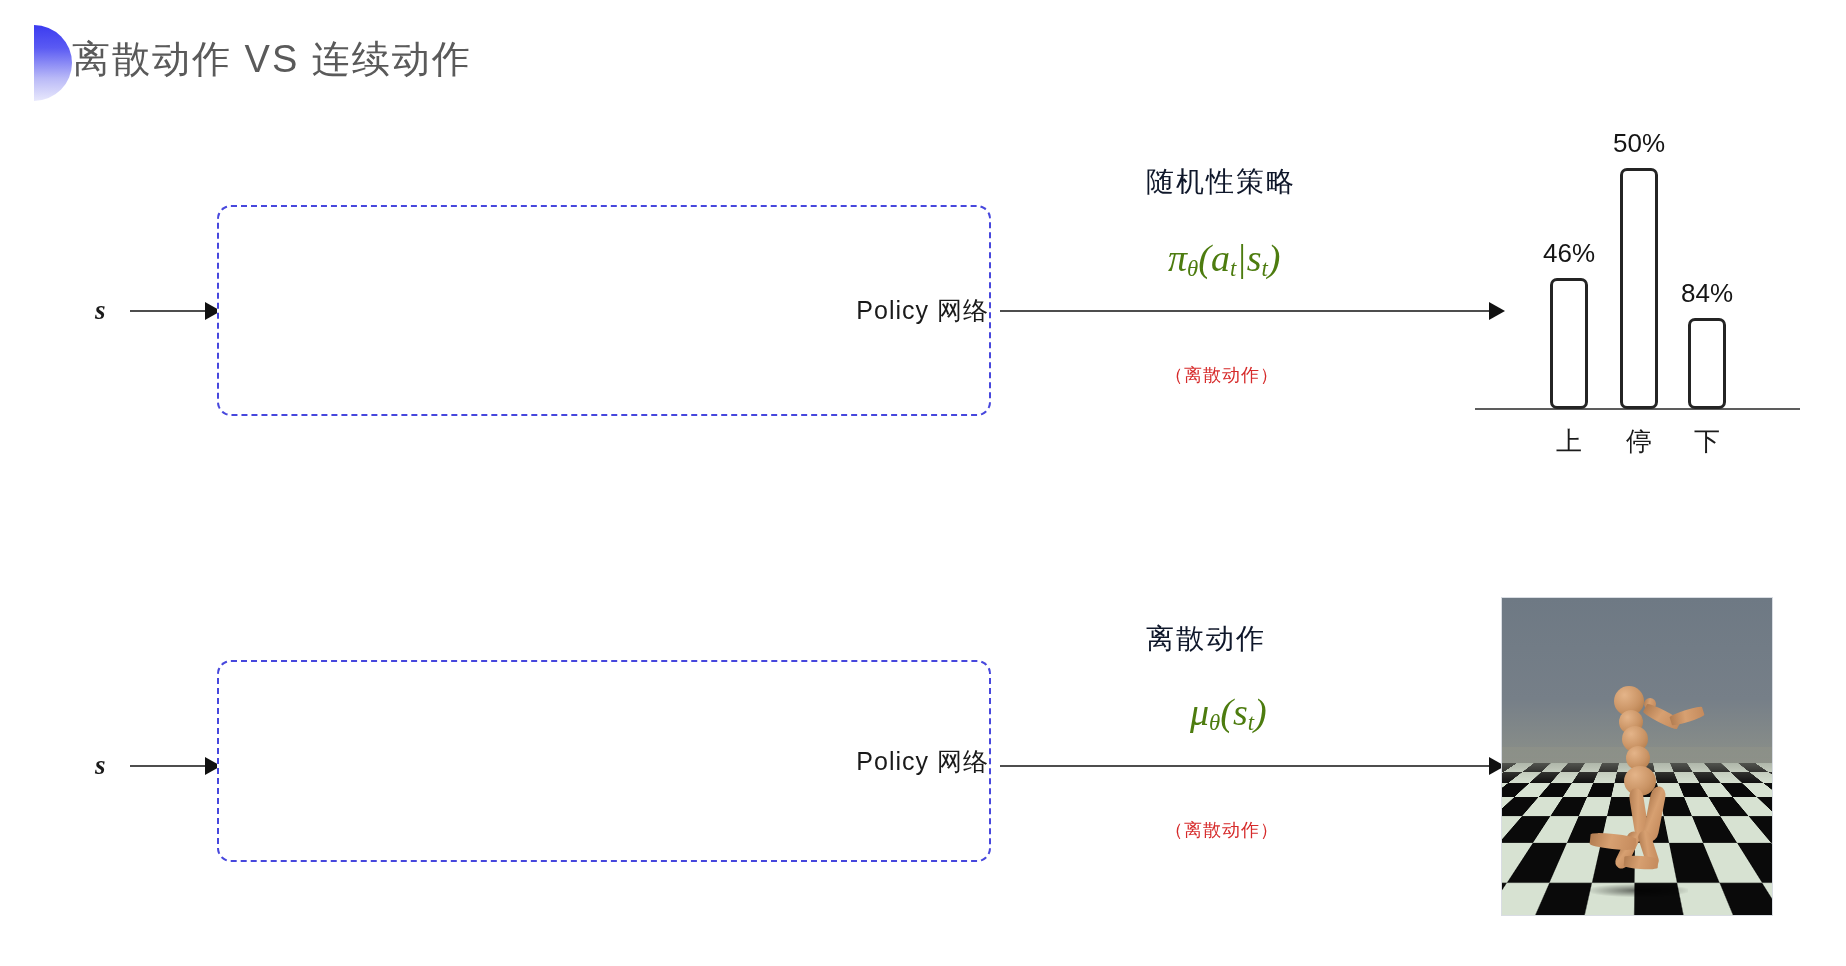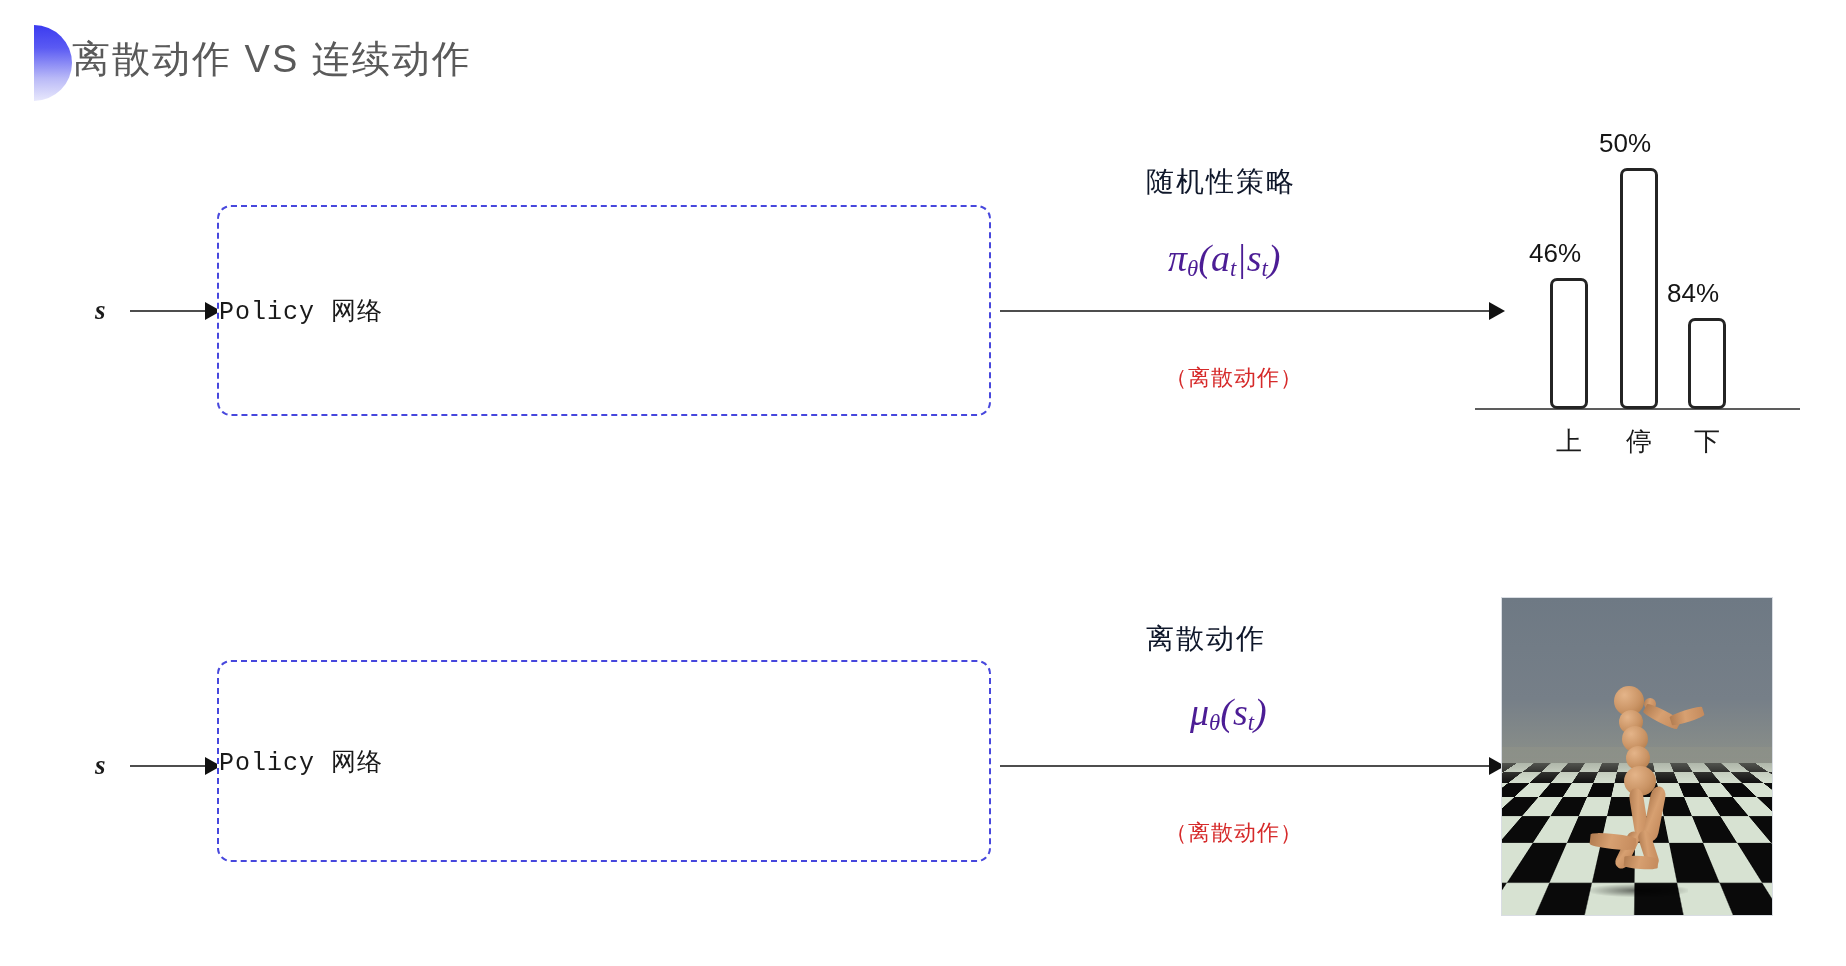--- a/index.html
+++ b/index.html
@@ -69,51 +69,50 @@
     border-left: 16px solid #111111;
   }
 
   .policy-box {
     position: absolute;
     border: 2.5px dashed #4747dd;
     border-radius: 14px;
     background: #ffffff;
     display: flex;
     align-items: center;
-    justify-content: flex-start;
-    font-family: Liberation Mono, monospace;
+    justify-content: flex-end;
   }
   .policy-box-label {
     font-size: 25px;
     color: #1a1a1a;
     letter-spacing: 1px;
   }
 
   .policy-type {
     position: absolute;
     font-size: 28px;
     color: #0f172a;
     letter-spacing: 2px;
     white-space: nowrap;
   }
   .policy-formula {
     position: absolute;
     font-family: "Liberation Serif", "DejaVu Serif", serif;
     font-style: italic;
     font-size: 38px;
-    color: #4c1d95;
+    color: #4d7c0f;
     white-space: nowrap;
   }
   .policy-formula sub {
     font-size: 0.6em;
     vertical-align: -0.22em;
   }
   .action-note {
     position: absolute;
-    font-size: 22px;
+    font-size: 18px;
     color: #d62a2a;
     letter-spacing: 1px;
     white-space: nowrap;
   }
 
   
   .chart { position: absolute; }
   .chart-baseline {
     position: absolute;
     height: 2px;
@@ -124,21 +123,21 @@
     border: 3px solid #242424;
     border-radius: 7px;
     background: #ffffff;
     box-sizing: border-box;
   }
   .bar-value {
     position: absolute;
     font-size: 26px;
     color: #151515;
     white-space: nowrap;
-    text-align: left;
+    text-align: center;
   }
   .bar-cat {
     position: absolute;
     font-size: 26px;
     color: #1b1b1b;
     text-align: center;
     white-space: nowrap;
   }
 
   

